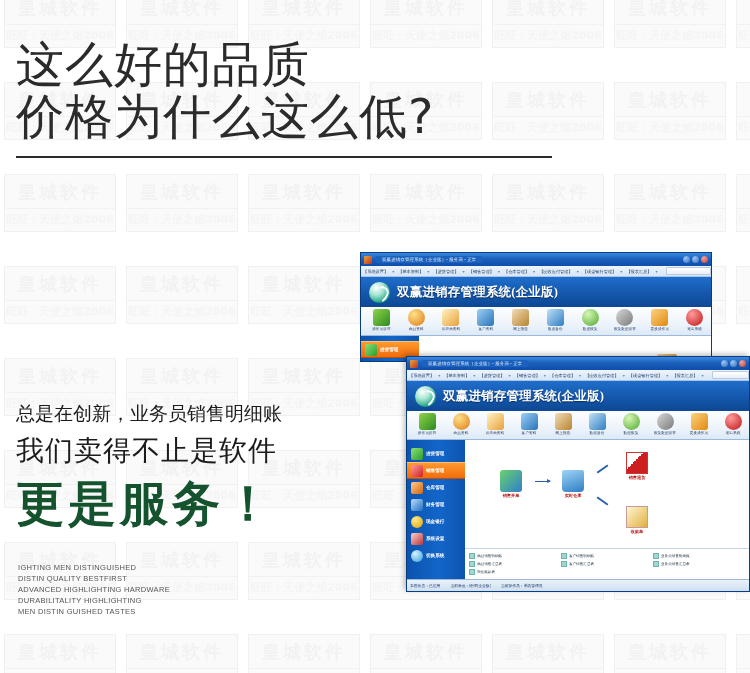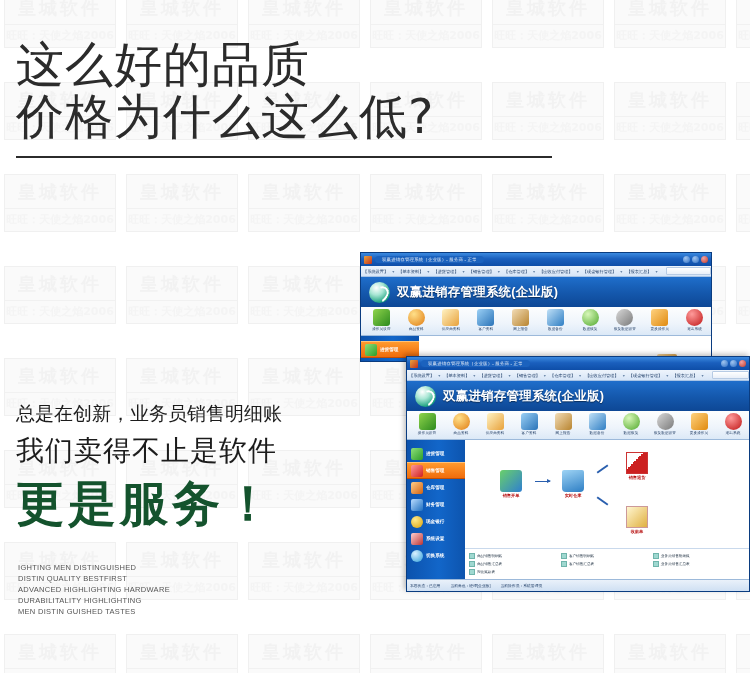--- a/index.html
+++ b/index.html
@@ -113,21 +113,21 @@
     letter-spacing: 0.3px;
     font-family: "Liberation Sans", sans-serif;
   }
 
   
   .app-window {
     position: absolute;
     background: #0f766e;
     border: 1px solid #0a3c80;
     overflow: hidden;
-    font-family: Liberation Sans, sans-serif;
+    font-family: Liberation Serif, serif;
   }
   .win-back { left: 360px; top: 252px; width: 352px; height: 110px; z-index: 3; }
   .win-front { left: 406px; top: 356px; width: 344px; height: 236px; z-index: 4;
                box-shadow: -2px -2px 5px rgba(0,0,0,0.25); }
 
   .titlebar {
     height: 13px;
     background: linear-gradient(to bottom, #3b8ae0 0%, #1a5fbd 45%, #0e4ea8 100%);
     display: flex;
     align-items: center;

